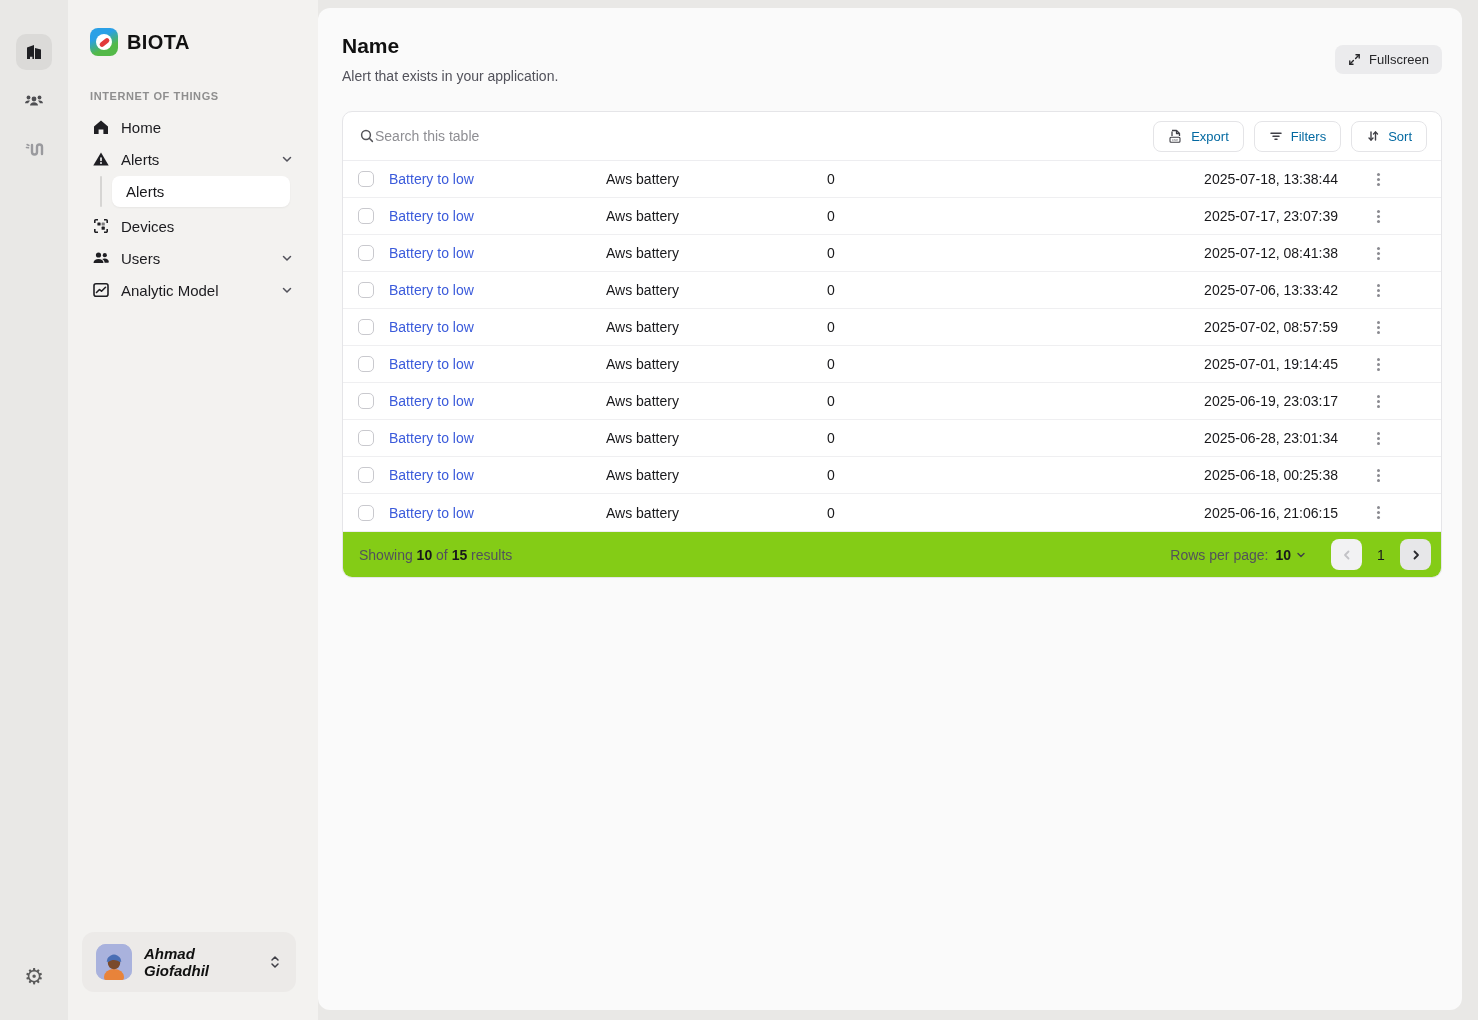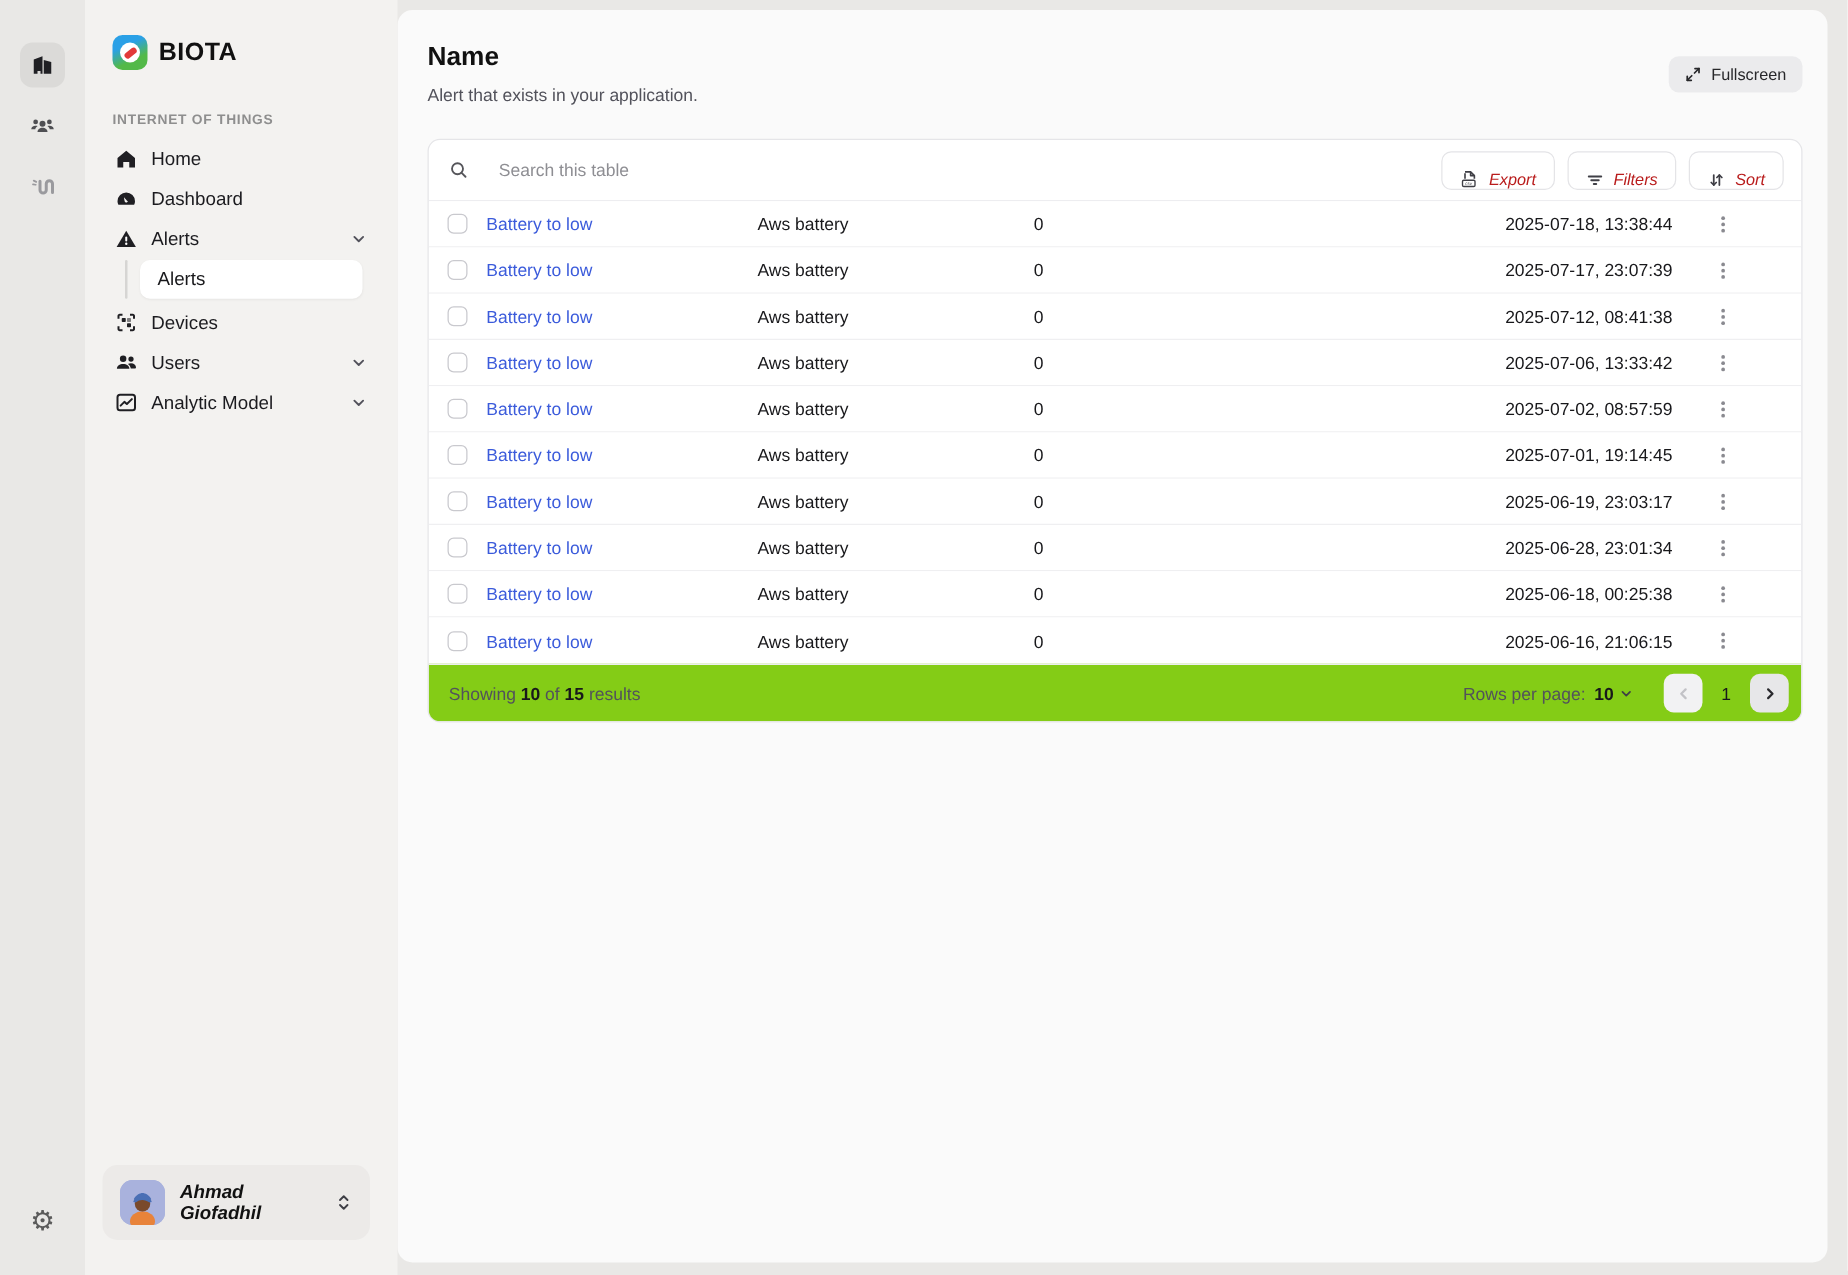--- a/index.html
+++ b/index.html
@@ -56,27 +56,27 @@
   .page-sub { font-size:14px; color:#52525b; margin-top:10px; }
   .fullscreen-btn { display:flex; align-items:center; gap:8px; background:#ebebed;
                     border:none; border-radius:8px; height:29px; padding:0 13px;
                     font-size:13px; color:#27272a; cursor:pointer; margin-top:11px;
                     font-family:inherit;margin-left:15px; }
 
   .table-card { margin-top:27px; border:1px solid #e5e5e8; border-radius:10px;
                 background:#fff; overflow:hidden; }
   .table-toolbar { display:flex; align-items:center; height:49px; padding:0 14px 0 16px;
                    border-bottom:1px solid #ededf0; gap:10px; }
-  .search-box { display:flex; align-items:center; gap:24px; flex:1; }
+  .search-box { display:flex; align-items:center; gap:0; flex:1; }
   .search-box input { border:none; outline:none; font-size:14px; color:#27272a;
                       background:transparent; flex:1; font-family:inherit; }
   .search-box input::placeholder { color:#8e8e93; }
-  .tb-btn { display:flex; align-items:flex-end; gap:8px; background:#fff;
+  .tb-btn { display:flex; align-items:center; gap:8px; background:#fff;
             border:1px solid #e4e4e7; border-radius:8px; height:31px; padding:0 14px;
-            font-size:13px; color:#b91c1c; cursor:pointer; font-family:inherit;font-style:italic; }
+            font-size:13px; color:#0369a1; cursor:pointer; font-family:inherit; }
 
   .grid-row { display:grid; grid-template-columns:46px 217px 221px 1fr 297px 103px;
               align-items:center; }
   .thead { background:#eeeeee; height:37px; font-size:13px; color:#3f3f46; }
   .trow { height:37px; border-bottom:1px solid #efeff1; font-size:14px; background:#fff; }
   .trow:last-child { border-bottom:none; }
   .cell-check { padding-left:15px; }
   .checkbox { width:16px; height:16px; border:1.5px solid #c9c9ce; border-radius:5px;
               background:#fff; cursor:pointer; }
   .cell-right { text-align:right; }
@@ -158,28 +158,20 @@
 
       <div class="nav-item">
         <span class="nav-icn">
           <svg width="18" height="18" viewBox="0 0 18 18">
               <path fill="#1f1f23" d="M2 8.4 9 2.6l7 5.8V16h-4.6v-4.4H6.6V16H2V8.4z"></path>
             </svg>
         </span>
         <span>Home</span>
       </div>
 
-      <div class="nav-item">
-        <span class="nav-icn">
-          <svg width="18" height="18" viewBox="0 0 18 18">
-              <path fill="#1f1f23" d="M9 4a7 7 0 0 0-7 7c0 1 .2 1.9.7 2.7h12.6c.5-.8.7-1.7.7-2.7a7 7 0 0 0-7-7zm.9 7.6a1.3 1.3 0 0 1-1.8 0c-.5-.5-.9-3.9-.9-3.9s2.2 2.6 2.7 3.1c.5.5.5.4 0 .8z"></path>
-            </svg>
-        </span>
-        <span>Dashboard</span>
-      </div>
 
       <div class="nav-item">
         <span class="nav-icn">
           <svg width="18" height="18" viewBox="0 0 18 18">
               <path fill="#1f1f23" d="M9 2.5 16.7 15.5H1.3L9 2.5z"></path>
               <rect x="8.2" y="7.2" width="1.6" height="4" rx=".8" fill="#fff"></rect>
               <circle cx="9" cy="13" r=".95" fill="#fff"></circle>
             </svg>
         </span>
         <span>Alerts</span>

